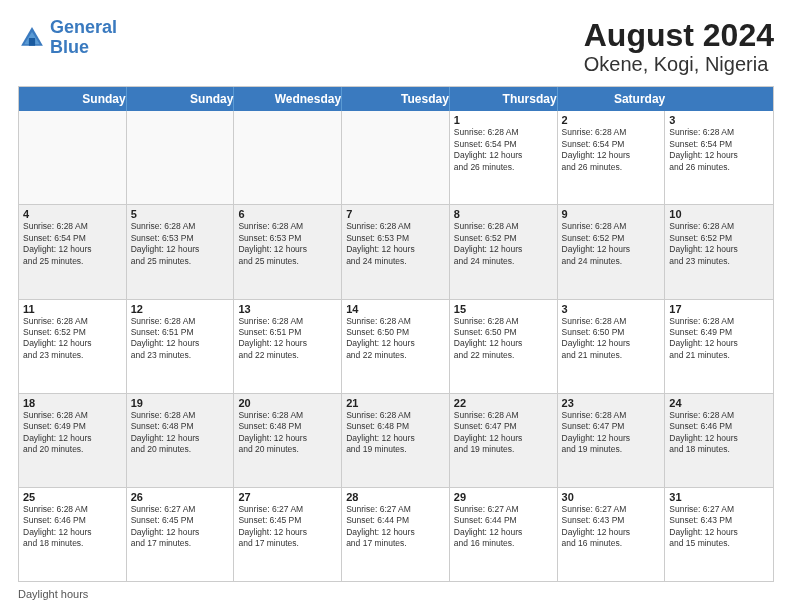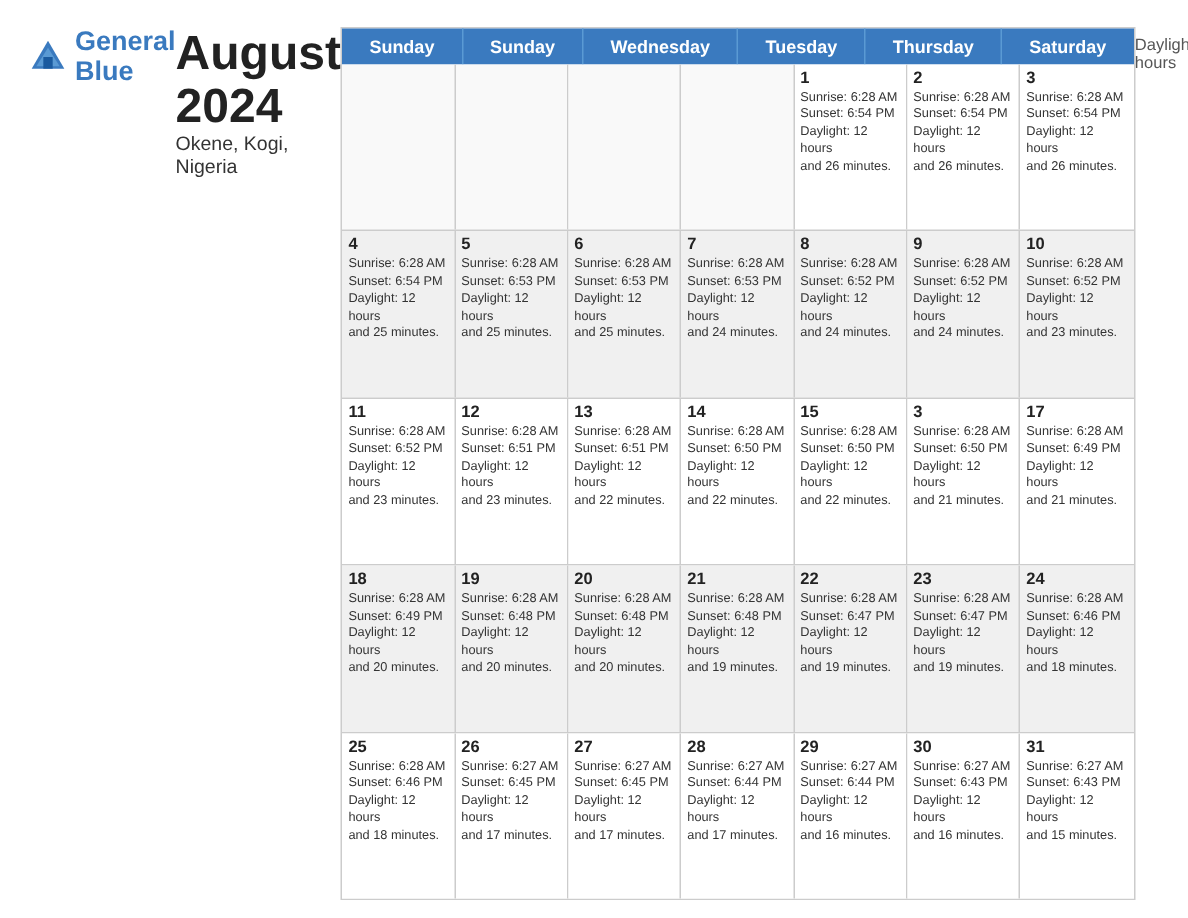--- a/index.html
+++ b/index.html
@@ -8,21 +8,21 @@
       background: #fff;
       width: 792px;
       height: 612px;
       overflow: hidden;
     }
     .page {
       width: 792px;
       height: 612px;
       padding: 18px 18px 12px 18px;
       display: flex;
-      flex-direction: row;
+      flex-direction: column;
     }
     .header {
       display: flex;
       justify-content: space-between;
       align-items: flex-start;
       margin-bottom: 10px;
     }
     .logo {
       display: flex;
       align-items: center;
@@ -44,40 +44,40 @@
     .title-block {
       text-align: left;
     }
     .title-block .month-year {
       font-size: 32px;
       font-weight: bold;
       color: #222;
       line-height: 1.1;
     }
     .title-block .location {
-      font-size: 13px;
+      font-size: 20px;
       color: #333;
     }
     .calendar {
       flex: 1;
       display: flex;
       flex-direction: column;
       border: 1px solid #ccc;
     }
     .cal-header {
       display: grid;
       grid-template-columns: repeat(7, 1fr);
       background: #3a7abf;
     }
     .cal-header-cell {
       color: #fff;
       font-size: 12px;
       font-weight: bold;
-      text-align: center;
-      padding: 5px 18px;
+      text-align: right;
+      padding: 5px 0;
       border-right: 1px solid #5a9ad4;
     }
     .cal-header-cell:last-child { border-right: none; }
     .cal-body {
       flex: 1;
       display: flex;
       flex-direction: column;
     }
     .cal-row {
       display: grid;

